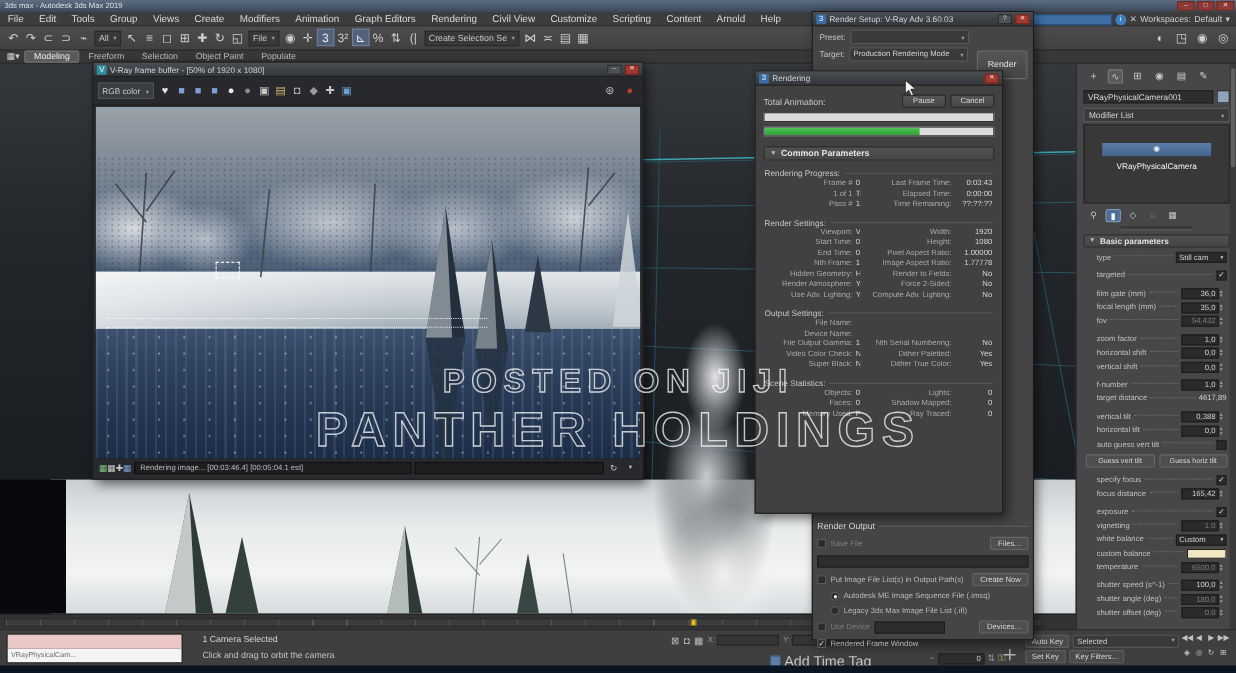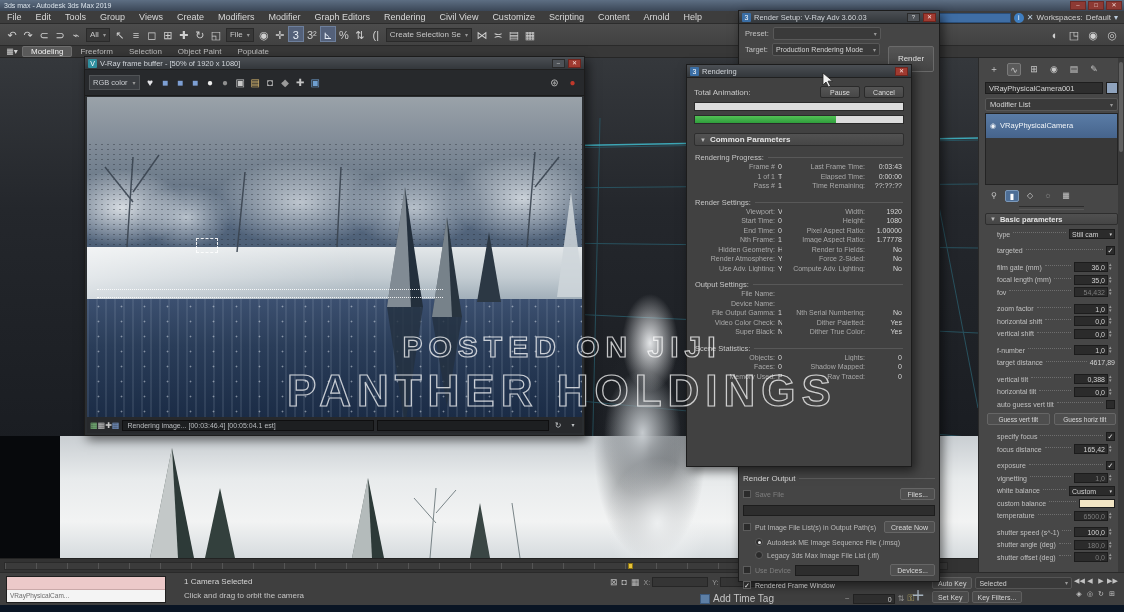--- a/index.html
+++ b/index.html
@@ -129,21 +129,21 @@
   
   #cpanel { position:absolute; left:978px; top:58px; width:146px; height:514px; background:#474747; border-left:1px solid #2a2a2a; overflow:hidden; }
   #cp-tabs { display:flex; gap:6px; padding:5px 8px 3px 8px; }
   .cp-tab { width:14px; height:13px; text-align:center; line-height:13px; font-size:9px; color:#c9c9c9; }
   .cp-tab.active { background:#5a5a5a; border:1px solid #7a7a7a; border-radius:2px; }
   #cp-name-row { display:flex; gap:3px; padding:3px 6px; align-items:center; }
   #cp-name { flex:1; height:12px; background:#2e2e2e; border:1px solid #1e1e1e; color:#d4d4d4; font-size:7.5px; line-height:11px; padding:0 3px; }
   #cp-swatch { width:12px; height:12px; background:#8fa3bd; border:1px solid #1e1e1e; }
   #cp-modlist { margin:1px 6px; height:13px; background:#3a3a3a; border:1px solid #585858; border-radius:2px; color:#d5d5d5; font-size:7.5px; display:flex; align-items:center; justify-content:space-between; padding:0 4px; }
   #cp-stack { margin:2px 6px; height:72px; background:#383838; border:1px solid #242424; }
-  #cp-stack-item { margin:0; height:12px; background:linear-gradient(180deg,#5a7ca6,#46648c); color:#f0f4f8; font-size:7.5px; line-height:12px; padding:12px 4px; display:flex; gap:4px; align-items:center; }
+  #cp-stack-item { margin:16px; height:12px; background:linear-gradient(180deg,#5a7ca6,#46648c); color:#f0f4f8; font-size:7.5px; line-height:12px; padding:0 4px; display:flex; gap:4px; align-items:center;flex-direction:column; }
   #cp-stack-tools { display:flex; gap:4px; padding:3px 8px; align-items:center; }
   .st-btn { width:14px; height:12px; text-align:center; line-height:12px; font-size:8px; color:#c6c6c6; }
   .st-btn.active { background:#4d6e96; border:1px solid #7a97b8; border-radius:2px; color:#fff; }
   #cp-divider { height:4px; margin:1px 40px; border-top:1px solid #2c2c2c; border-bottom:1px solid #575757; }
   #cp-rollout { margin:3px 6px 0 6px; height:12px; background:linear-gradient(180deg,#505050,#454545); border:1px solid #2e2e2e; border-radius:2px; display:flex; gap:4px; align-items:center; padding:0 4px; }
   #cp-rollout .arr { font-size:6px; color:#bbb; }
   #cp-rollout .hl { font-size:7.5px; font-weight:bold; color:#e2e2e2; }
   #cp-params { padding:3px 2px 0 2px; }
   .cp-row { display:flex; align-items:center; height:12.5px; padding:0 7px 0 16px; }
   .cp-row.gap { margin-top:4px; }
@@ -172,21 +172,21 @@
   #listener .white { height:12px; background:#f4f4f4; color:#6b6b6b; font-size:6.5px; line-height:12px; padding:0 3px; white-space:nowrap; overflow:hidden; }
   #sel-status { position:absolute; left:184px; top:4px; font-size:8px; color:#d6d6d6; }
   #prompt { position:absolute; left:184px; top:18px; font-size:8px; color:#c4c4c4; }
   #coord-cluster { position:absolute; left:610px; top:4px; display:flex; gap:4px; align-items:center; }
   .sico { font-size:9px; color:#b8b8b8; }
   .coord { display:flex; gap:2px; align-items:center; }
   .coord .lab { font-size:7px; color:#9a9a9a; }
   .coord .fld { width:56px; height:10px; background:#353535; border:1px solid #262626; }
   #timetag { position:absolute; left:700px; top:20px; display:flex; gap:3px; align-items:center; }
   #timetag .bluebox { width:10px; height:10px; background:#5d7fa6; border:1px solid #3d5a7d; }
-  #timetag .lab { font-size:10px; color:#c6c6c6; }
+  #timetag .lab { font-size:13px; color:#c6c6c6; }
   #frame-cluster { position:absolute; left:845px; top:20px; display:flex; gap:3px; align-items:center; }
   #frame-fld { width:42px; height:10px; background:#2f2f2f; border:1px solid #222; color:#cfcfcf; font-size:7px; text-align:right; line-height:9px; padding:0 2px; }
   #big-plus { position:absolute; left:908px; top:8px; font-size:20px; color:#a9b6c2; }
   #keybar { position:absolute; left:932px; top:2px; width:140px; }
   .kb-row { display:flex; gap:3px; margin-top:2px; }
   .kb-btn { height:12px; background:#4a4a4a; border:1px solid #5f5f5f; border-radius:2px; color:#d4d4d4; font-size:7px; line-height:11px; padding:0 5px; }
   .kb-dd { flex:1; height:12px; background:#3a3a3a; border:1px solid #555; border-radius:2px; color:#cfcfcf; font-size:7px; line-height:11px; padding:0 3px; display:flex; justify-content:space-between; }
   #nav-cluster { position:absolute; right:2px; top:2px; width:48px; display:flex; flex-wrap:wrap; gap:1px; }
   .nv { width:10px; height:12px; font-size:7px; line-height:12px; color:#c2c2c2; text-align:center; }
   #bottomstrip { position:absolute; left:0; top:605px; width:1124px; height:7px; background:#0a1524; }
@@ -216,21 +216,21 @@
 
   <div id="menubar">
     <div id="menus">
         <span class="mitem">File</span>
         <span class="mitem">Edit</span>
         <span class="mitem">Tools</span>
         <span class="mitem">Group</span>
         <span class="mitem">Views</span>
         <span class="mitem">Create</span>
         <span class="mitem">Modifiers</span>
-        <span class="mitem">Modifier</span>
+        <span class="mitem">Animation</span>
         <span class="mitem">Graph Editors</span>
         <span class="mitem">Rendering</span>
         <span class="mitem">Civil View</span>
         <span class="mitem">Customize</span>
         <span class="mitem">Scripting</span>
         <span class="mitem">Content</span>
         <span class="mitem">Arnold</span>
         <span class="mitem">Help</span>
       </div>
     <div id="menubar-right">

